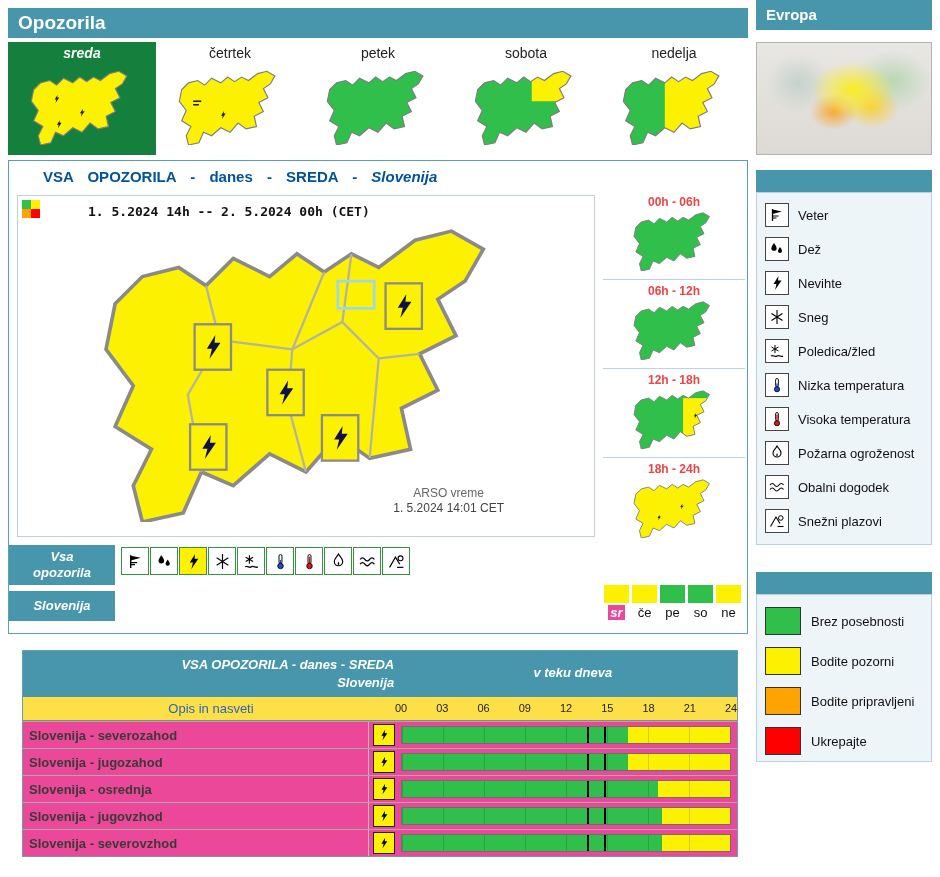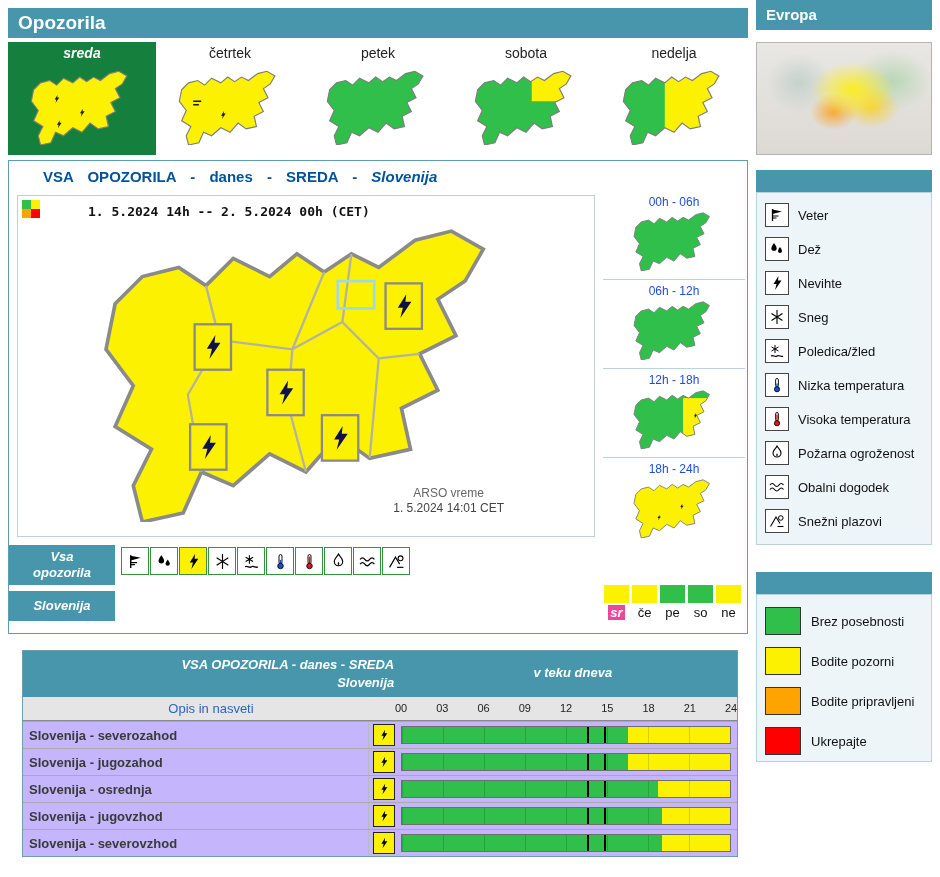--- a/index.html
+++ b/index.html
@@ -32,21 +32,21 @@
   .main-title{position:absolute;left:34px;top:7px;font-size:15px;font-weight:bold;color:#00539B;word-spacing:10px;}
   .main-title .region{font-style:italic;word-spacing:normal;}
   #bigmap{position:absolute;left:8px;top:34px;width:578px;height:342px;border:1px solid #c2cfd6;box-sizing:border-box;background:#fff;}
   #bigmap svg.country{position:absolute;left:18px;top:26px;width:540px;height:300px;}
   .map-period{position:absolute;left:70px;top:8px;font-family:"DejaVu Sans Mono",monospace;font-weight:bold;font-size:13px;color:#111;}
   .quad{position:absolute;left:4px;top:4px;width:18px;height:18px;display:grid;grid-template-columns:9px 9px;grid-template-rows:9px 9px;}
   .map-credit{position:absolute;right:90px;bottom:20px;text-align:center;font-size:12px;color:#444;line-height:15px;}
   #timemaps{position:absolute;left:594px;top:30px;width:142px;}
   .tm-cell{border-top:1px solid #b9d4dd;text-align:center;padding:2px 0 4px 0;}
   .tm-cell:first-child{border-top:none;}
-  .tm-label{font-size:12px;font-weight:normal;color:#1d4ed8;padding:2px 0;}
+  .tm-label{font-size:12px;font-weight:bold;color:#ef4444;padding:2px 0;}
   .tm-cell svg{width:108px;height:60px;}
   
   .row-label{position:absolute;left:0;width:106px;color:#fff;font-style:italic;font-weight:bold;text-align:center;box-sizing:border-box;}
   #strip-label{top:384px;height:40px;padding-top:4px;font-size:13px;line-height:16px;}
   #strip-icons{position:absolute;left:112px;top:386px;display:flex;gap:1px;}
   .strip-box{width:26px;height:26px;border:1px solid #35953f;background:#fff;display:flex;align-items:center;justify-content:center;cursor:pointer;}
   .strip-box.active{background:#FCF100;}
   .strip-box svg{width:17px;height:17px;}
   #slo-label{top:430px;height:30px;padding-top:7px;font-size:13px;}
   #day-squares{position:absolute;right:6px;top:424px;display:flex;gap:3px;}
@@ -65,25 +65,25 @@
   #leg2-head{top:572px;}
   #leg2-body{position:absolute;left:756px;top:594px;width:176px;height:168px;background:#eef5f8;border:1px solid #b7d2dc;box-sizing:border-box;padding-top:6px;}
   .leg2-item{display:flex;align-items:center;gap:10px;padding:6px 8px;}
   .swatch{width:34px;height:26px;border:1px solid #333;flex:0 0 auto;}
   
   #wtable{position:absolute;left:22px;top:650px;width:716px;border:1px solid #6b9fb0;box-sizing:border-box;}
   .wt-head{height:46px;position:relative;}
   .wt-head-left{position:absolute;left:0;top:5px;width:52%;text-align:right;font-size:13px;font-weight:bold;font-style:italic;line-height:18px;}
   .wt-head-right{position:absolute;right:0;top:14px;width:46%;text-align:center;font-size:13px;font-weight:bold;font-style:italic;}
   .wt-grid{display:grid;grid-template-columns:346px 30px 1fr;align-items:center;box-sizing:border-box;}
-  .wt-sub{height:24px;background:#e5e5e5;border-bottom:1px solid #8a8a8a;}
+  .wt-sub{height:24px;background:#fde047;border-bottom:1px solid #8a8a8a;}
   .wt-colheader{grid-column:1 / span 2;text-align:center;color:#2a66b8;font-size:13px;}
   .wt-ticks{position:relative;height:100%;margin:0 6px 0 2px;}
   .wt-tick{position:absolute;top:5px;transform:translateX(-50%);font-size:11px;color:#222;}
-  .wt-row{height:27px;border-top:1px solid #aaa;background:#c4b5fd;}
+  .wt-row{height:27px;border-top:1px solid #aaa;background:#ec4899;}
   .wt-row:first-of-type{border-top:none;}
   .wt-label{font-weight:bold;font-size:13px;color:#3a3a3a;padding-left:6px;border-right:1px solid #bbb;height:100%;display:flex;align-items:center;box-sizing:border-box;cursor:pointer;}
   .wt-iconcell{display:flex;justify-content:center;}
   .wt-icon{width:20px;height:20px;background:#FCF100;border:1px solid #222;display:flex;align-items:center;justify-content:center;}
   .wt-icon svg{width:12px;height:14px;}
   .wt-bar{position:relative;height:18px;margin:0 6px 0 2px;background:#FCF100;border:1px solid #6e6e6e;box-sizing:border-box;overflow:hidden;}
   .wt-bar::after{content:"";position:absolute;inset:0;background:repeating-linear-gradient(90deg, rgba(0,0,0,.15) 0, rgba(0,0,0,.15) 1px, transparent 1px, transparent 12.5%);pointer-events:none;}
   .seg-green{position:absolute;left:0;top:0;height:100%;background:#2FBF4A;}
   .mark{position:absolute;top:0;bottom:0;width:2px;background:#000;z-index:2;}
 </style>

